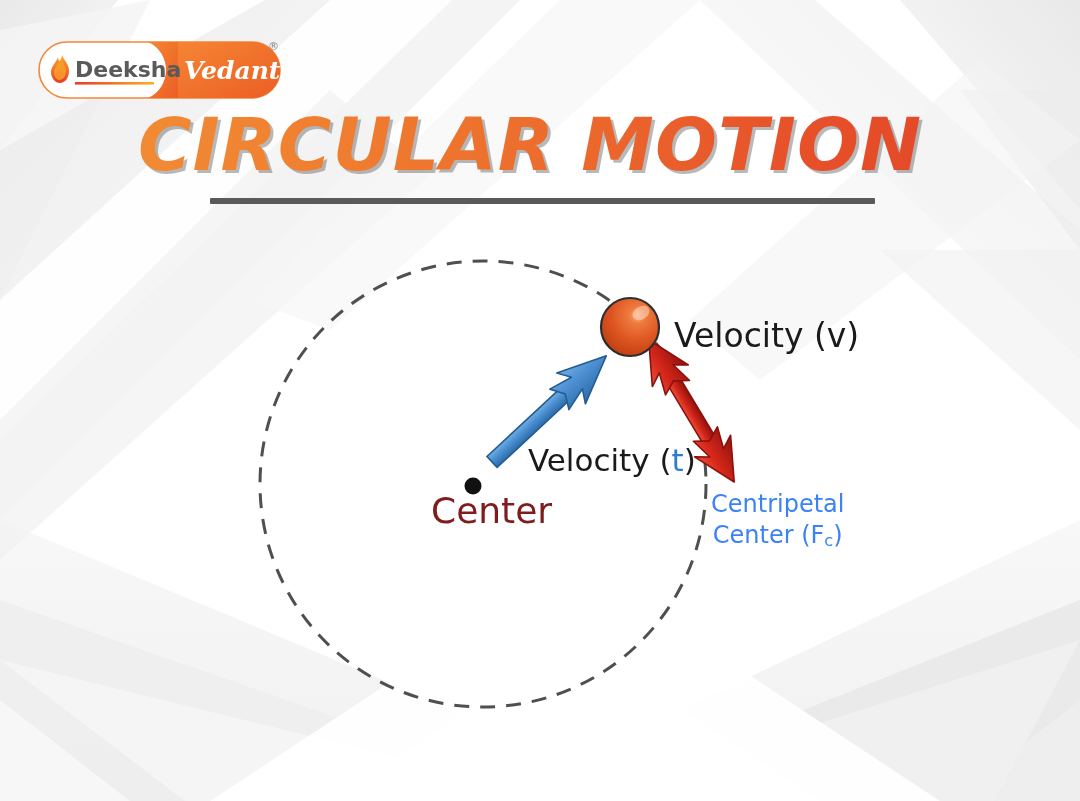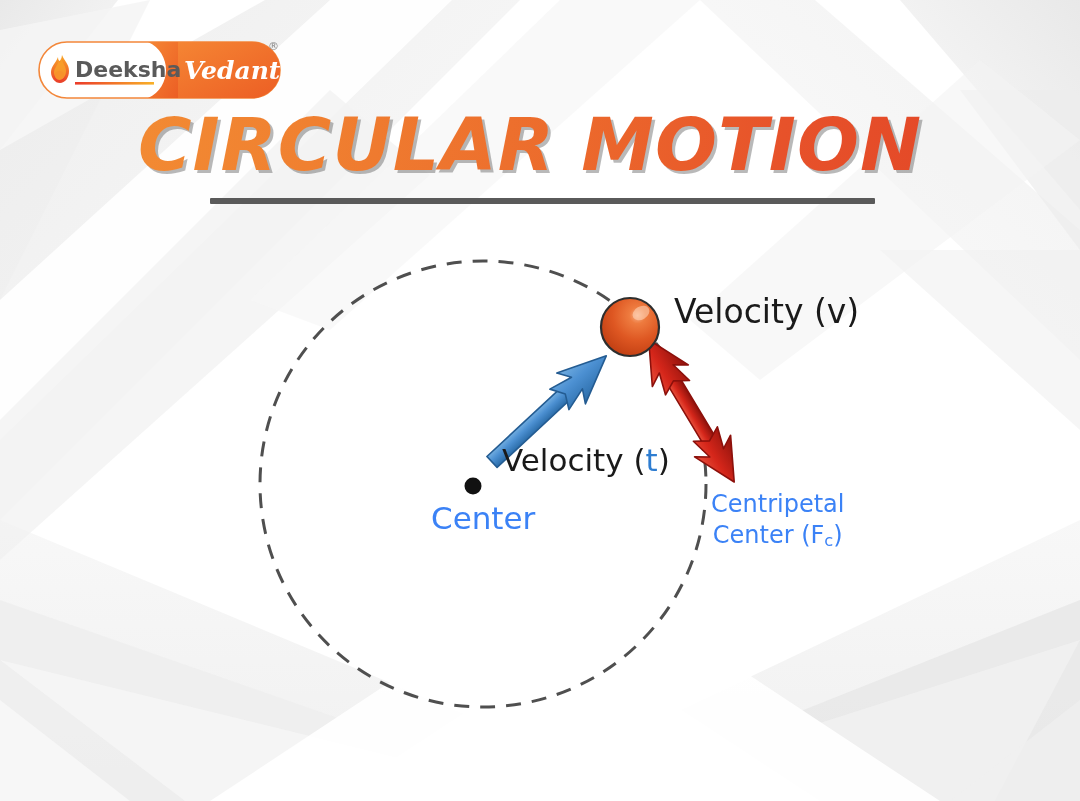--- a/index.html
+++ b/index.html
@@ -92,36 +92,36 @@
 
   
   .dlabel {
     position: absolute;
     font-family: "DejaVu Sans", sans-serif;
     white-space: nowrap;
     z-index: 6;
   }
   #label-velocity-v {
     left: 674px;
-    top: 292px;
+    top: 316px;
     font-size: 33px;
     color: #1a1a1a;
   }
   #label-velocity-t {
-    left: 502px;
+    left: 528px;
     top: 442px;
     font-size: 31px;
     color: #1a1a1a;
   }
   #label-velocity-t .tsym { color: #2E7DD1; }
   #label-center {
     left: 431px;
-    top: 500px;
-    font-size: 31px;
-    color: #3b82f6;
+    top: 490px;
+    font-size: 36px;
+    color: #7f1d1d;
   }
   #label-cf {
     left: 711px;
     top: 489px;
     font-size: 24px;
     line-height: 31px;
     color: #3b82f6;
     text-align: center;
   }
   #label-cf .cf-line2 { display: block; }

